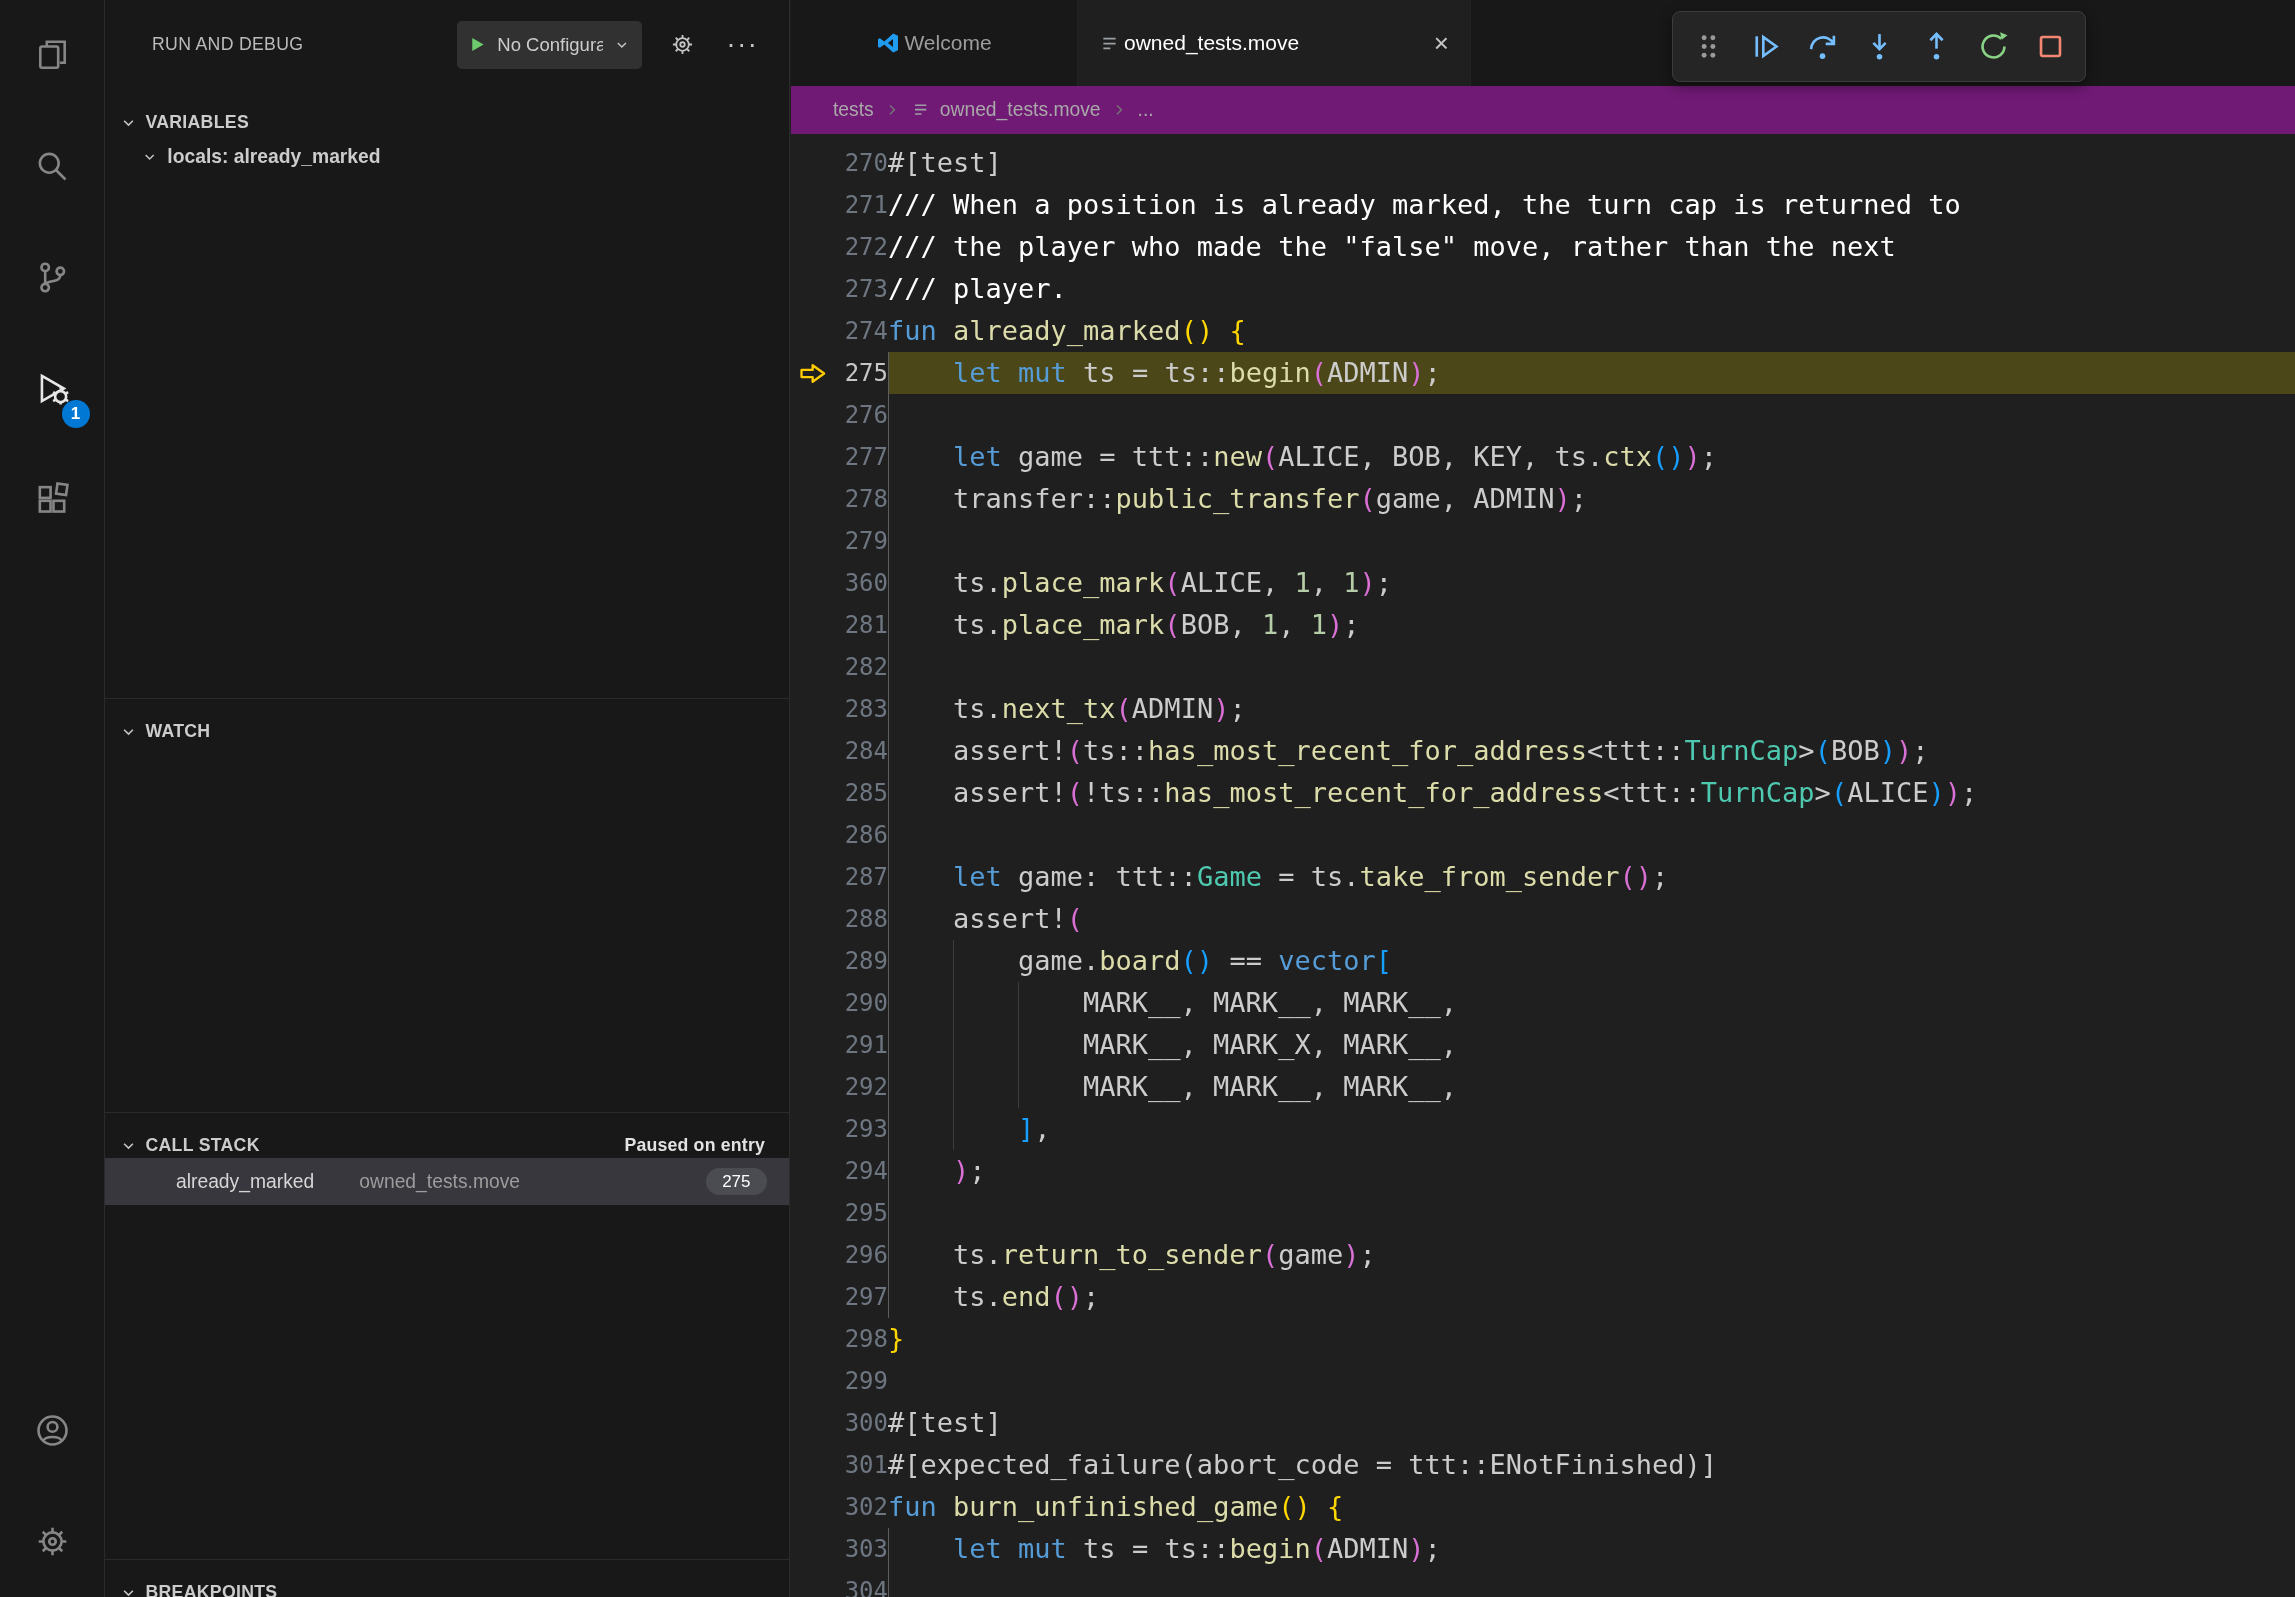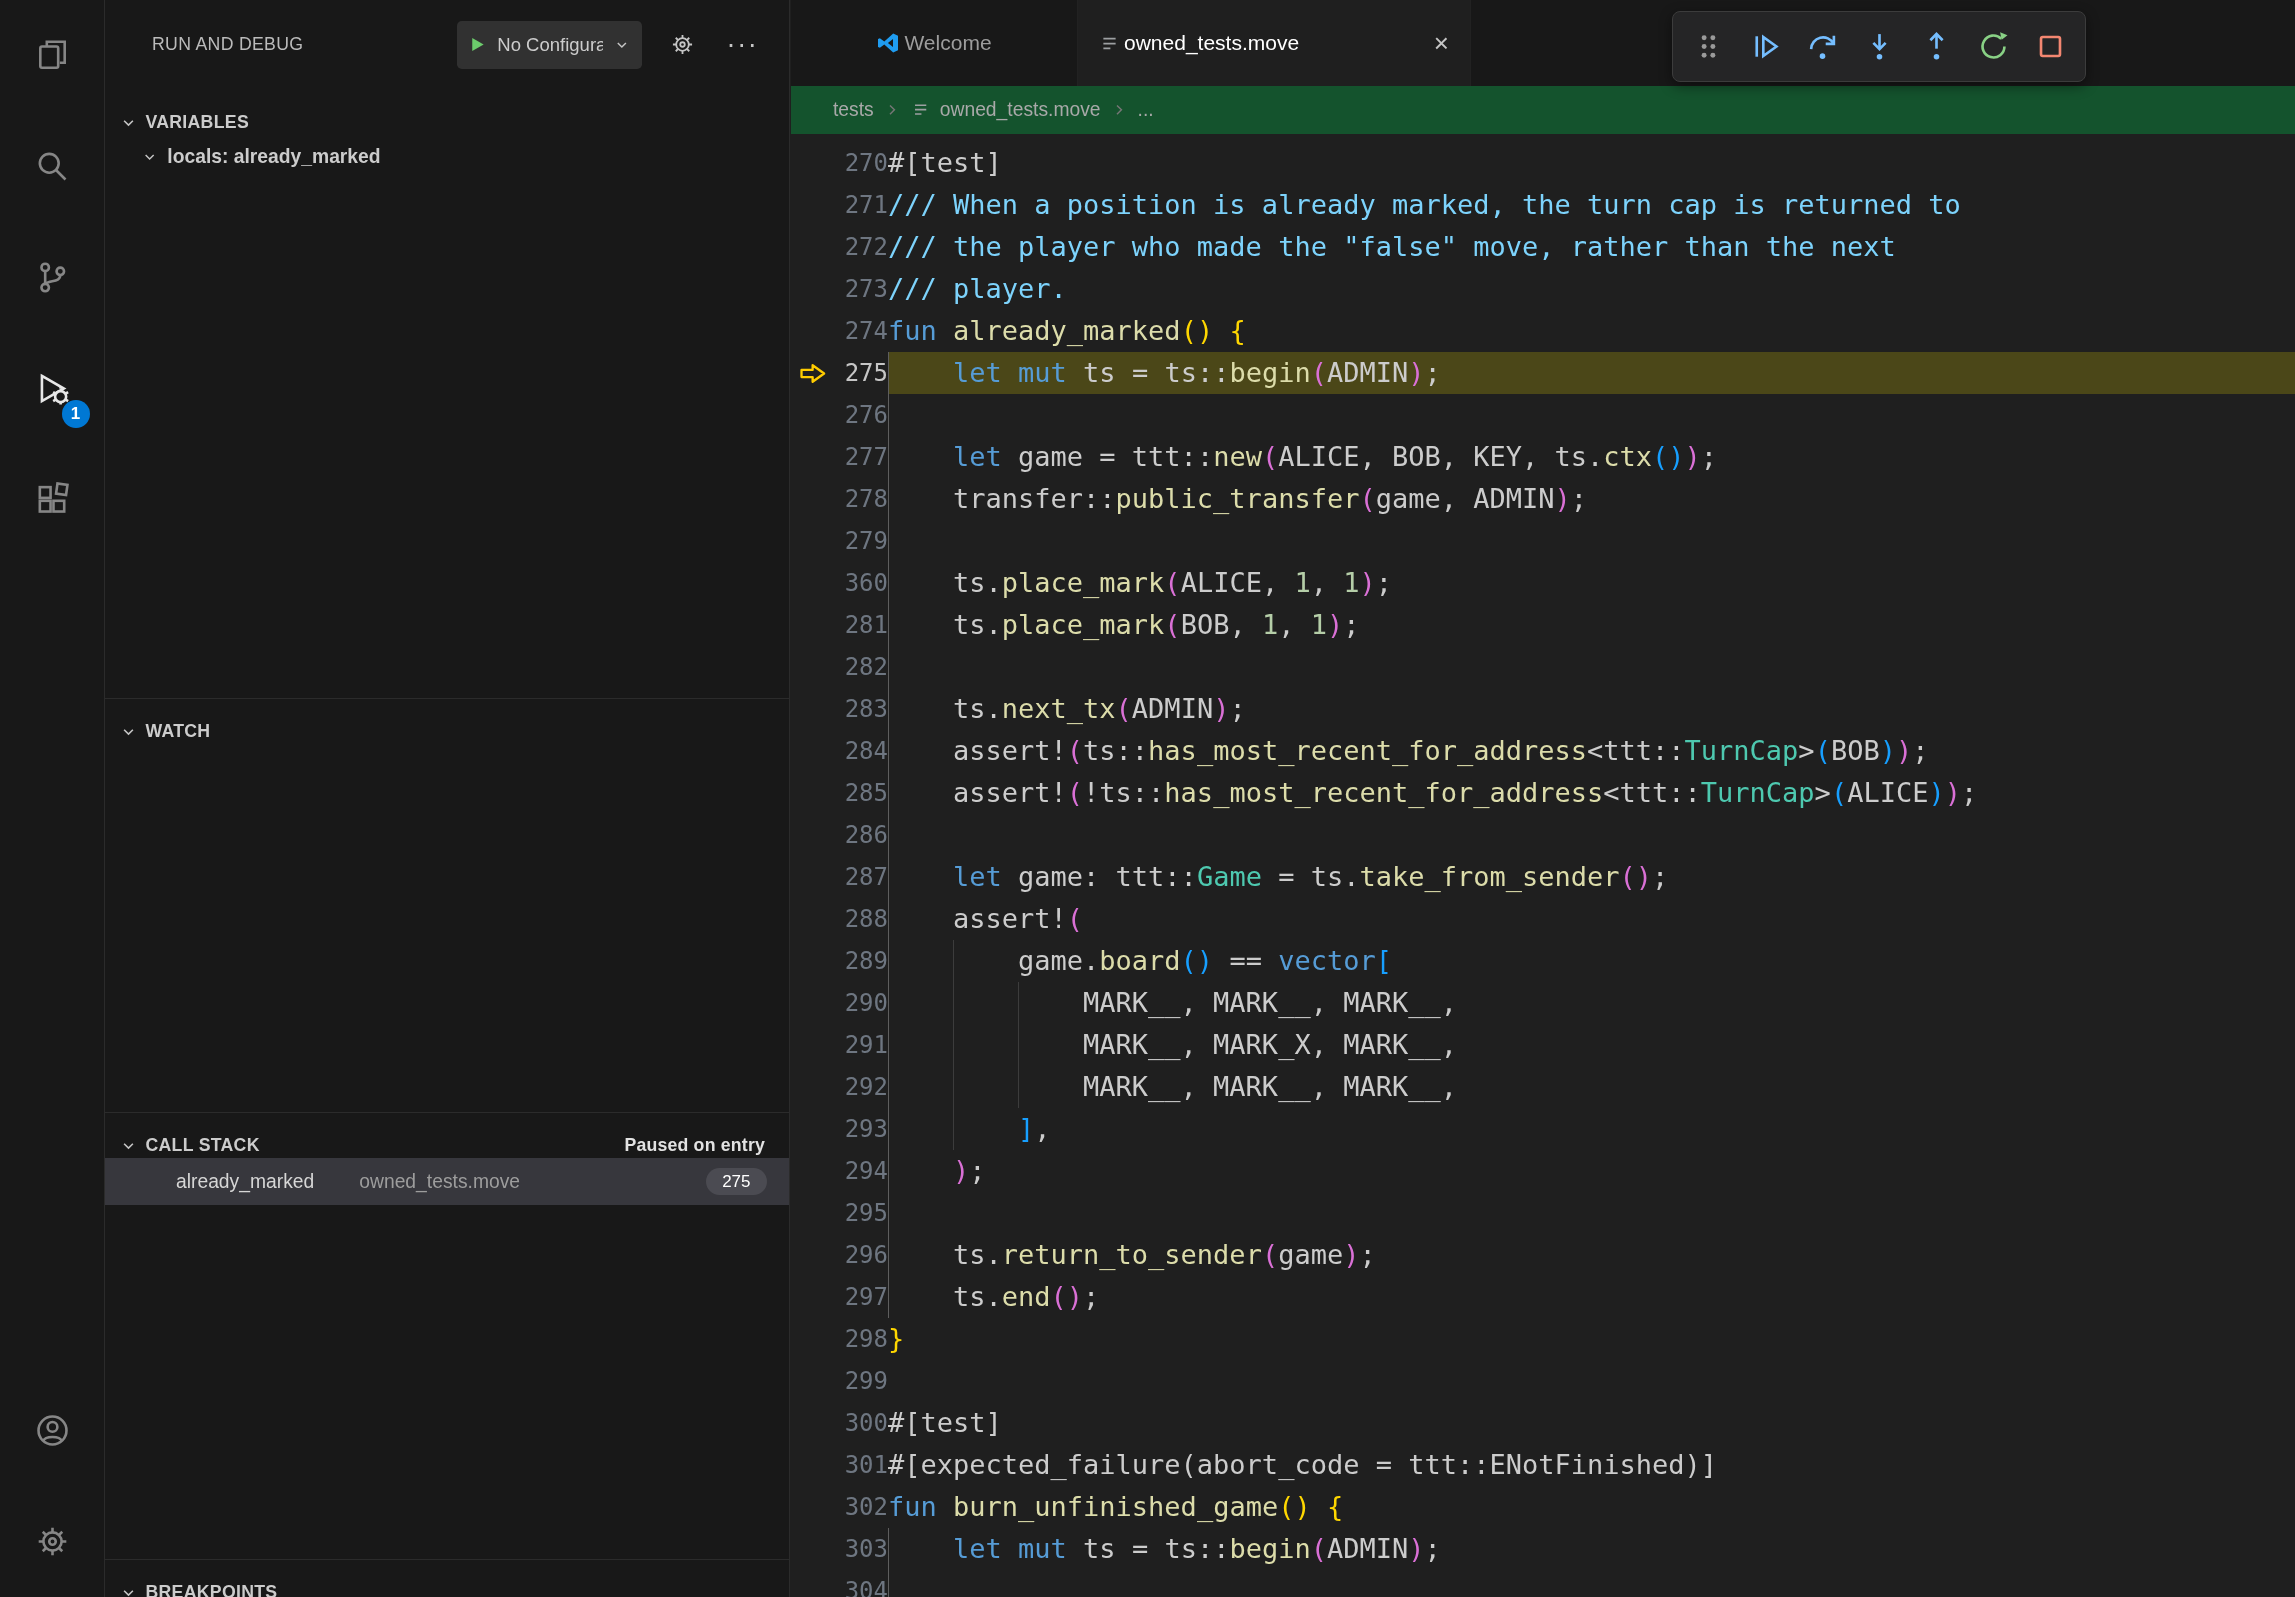--- a/index.html
+++ b/index.html
@@ -69,42 +69,42 @@
                    border:0.8px solid #3c3c3c; border-radius:8px;
                    box-shadow:0 4px 13px rgba(0,0,0,.45); z-index:5; }
   .dt-btn { width:57px; height:60px; display:flex; align-items:center; justify-content:center;
             border-radius:6.4px; cursor:pointer; }
   .dt-btn svg { width:35px; height:35px; }
   .c-grip { color:#9a9a9a; cursor:grab; }
   .c-blue { color:#75BEFF; }
   .c-green { color:#89D185; }
   .c-red { color:#F48771; }
 
-  .breadcrumbs { height:48px; background:#14532d; display:flex; align-items:center;
+  .breadcrumbs { height:48px; background:#701a75; display:flex; align-items:center;
                  padding-left:42px; gap:9.7px; color:#a9a9a9; font-size:19.3px; }
   .bc-item { cursor:pointer; white-space:nowrap; }
   .bc-chev { color:#767676; }
 
   .code-area { position:relative; height:calc(100% - 134px); background:#1f1f1f;
                padding-top:8px; overflow:hidden; }
   .code-line { display:flex; height:42px; }
   .glyph { width:46px; flex:0 0 auto; }
   .glyph svg { margin:5.6px 0 0 6.4px; }
   .lnum { width:51px; flex:0 0 auto; text-align:right; color:#6e7681;
           font:24px/42px "DejaVu Sans Mono", monospace; }
   .ltext { flex:1; position:relative; white-space:pre;
            font:27px/42px "DejaVu Sans Mono", monospace; }
   .code-line.current .lnum { color:#c6c6c6; }
   .code-line.current .ltext { background:rgba(255,234,0,0.2); }
   .guide { position:absolute; top:0; bottom:0; border-left:0.8px solid #3c3c3c; }
   .guide.g0 { border-left-color:#5e5e5e; }
 
   .tok-kw { color:#569CD6; }
   .tok-fn { color:#DCDCAA; }
-  .tok-cm { color:#7dd3fc;text-align:center; }
+  .tok-cm { color:#ffffff;text-align:center; }
   .tok-tp { color:#4EC9B0; }
   .tok-num { color:#B5CEA8; }
   .tok-pl { color:#CCCCCC; }
   .tok-b1 { color:#FFD700; }
   .tok-b2 { color:#DA70D6; }
   .tok-b3 { color:#179FFF; }
 </style>
 </head>
 <body>
 

